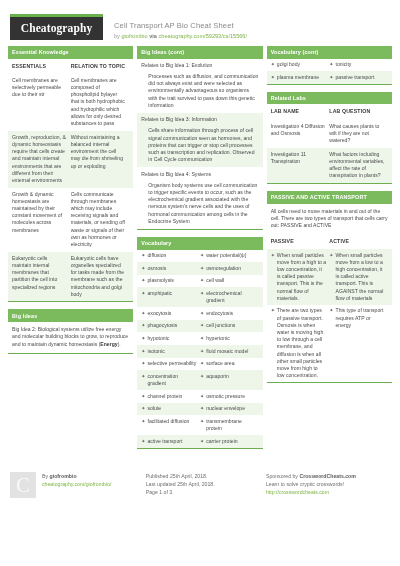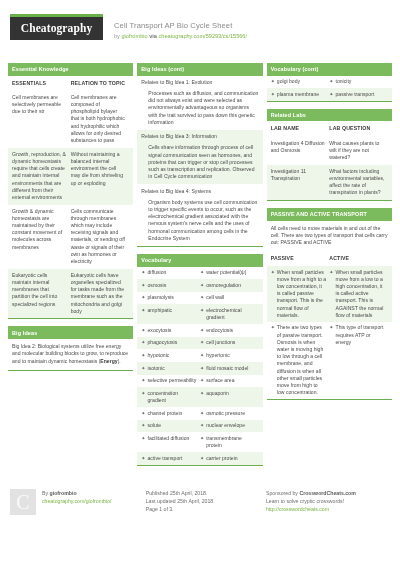--- a/index.html
+++ b/index.html
@@ -6,21 +6,21 @@
   html,body {
     width:400px; height:566px;
     background:#ffffff;
     font-family:"Liberation Sans", sans-serif;
     color:#3c3c3c;
     overflow:hidden;
   }
   .page { position:relative; width:400px; height:566px; padding:0; }
 
   
-  .header { display:flex; align-items:flex-start; padding:14px 10px 16px 10px; height:63px; }
+  .header { display:flex; align-items:flex-start; padding:14px 10px 16px 10px; height:46px; }
   .logo-wrap { width:93px; }
   .logo-bar { height:3px; background:#6ab04c; width:93px; }
   .logo {
     background:#333333; color:#ffffff;
     font-family:"Liberation Serif", serif;
     font-size:11.5px; font-weight:bold;
     text-align:center; padding:5px 0 6px 0; width:93px;
     letter-spacing:.1px;
   }
   .title-wrap { padding-left:11px; padding-top:7px; }
@@ -91,21 +91,21 @@
 <body>
 
 <div class="page">
 
   <div class="header">
     <div class="logo-wrap">
       <div class="logo-bar"></div>
       <div class="logo">Cheatography</div>
     </div>
     <div class="title-wrap">
-      <div class="sheet-title">Cell Transport AP Bio Cycle Sheet</div>
+      <div class="sheet-title">Cell Transport AP Bio Cheat Sheet</div>
       <div class="byline">
         <span>by</span>
         <span class="grn">giofrombio</span>
         <b>via</b>
         <span class="grn">cheatography.com/59293/cs/15566/</span>
       </div>
     </div>
   </div>
 
   <div class="cols">

